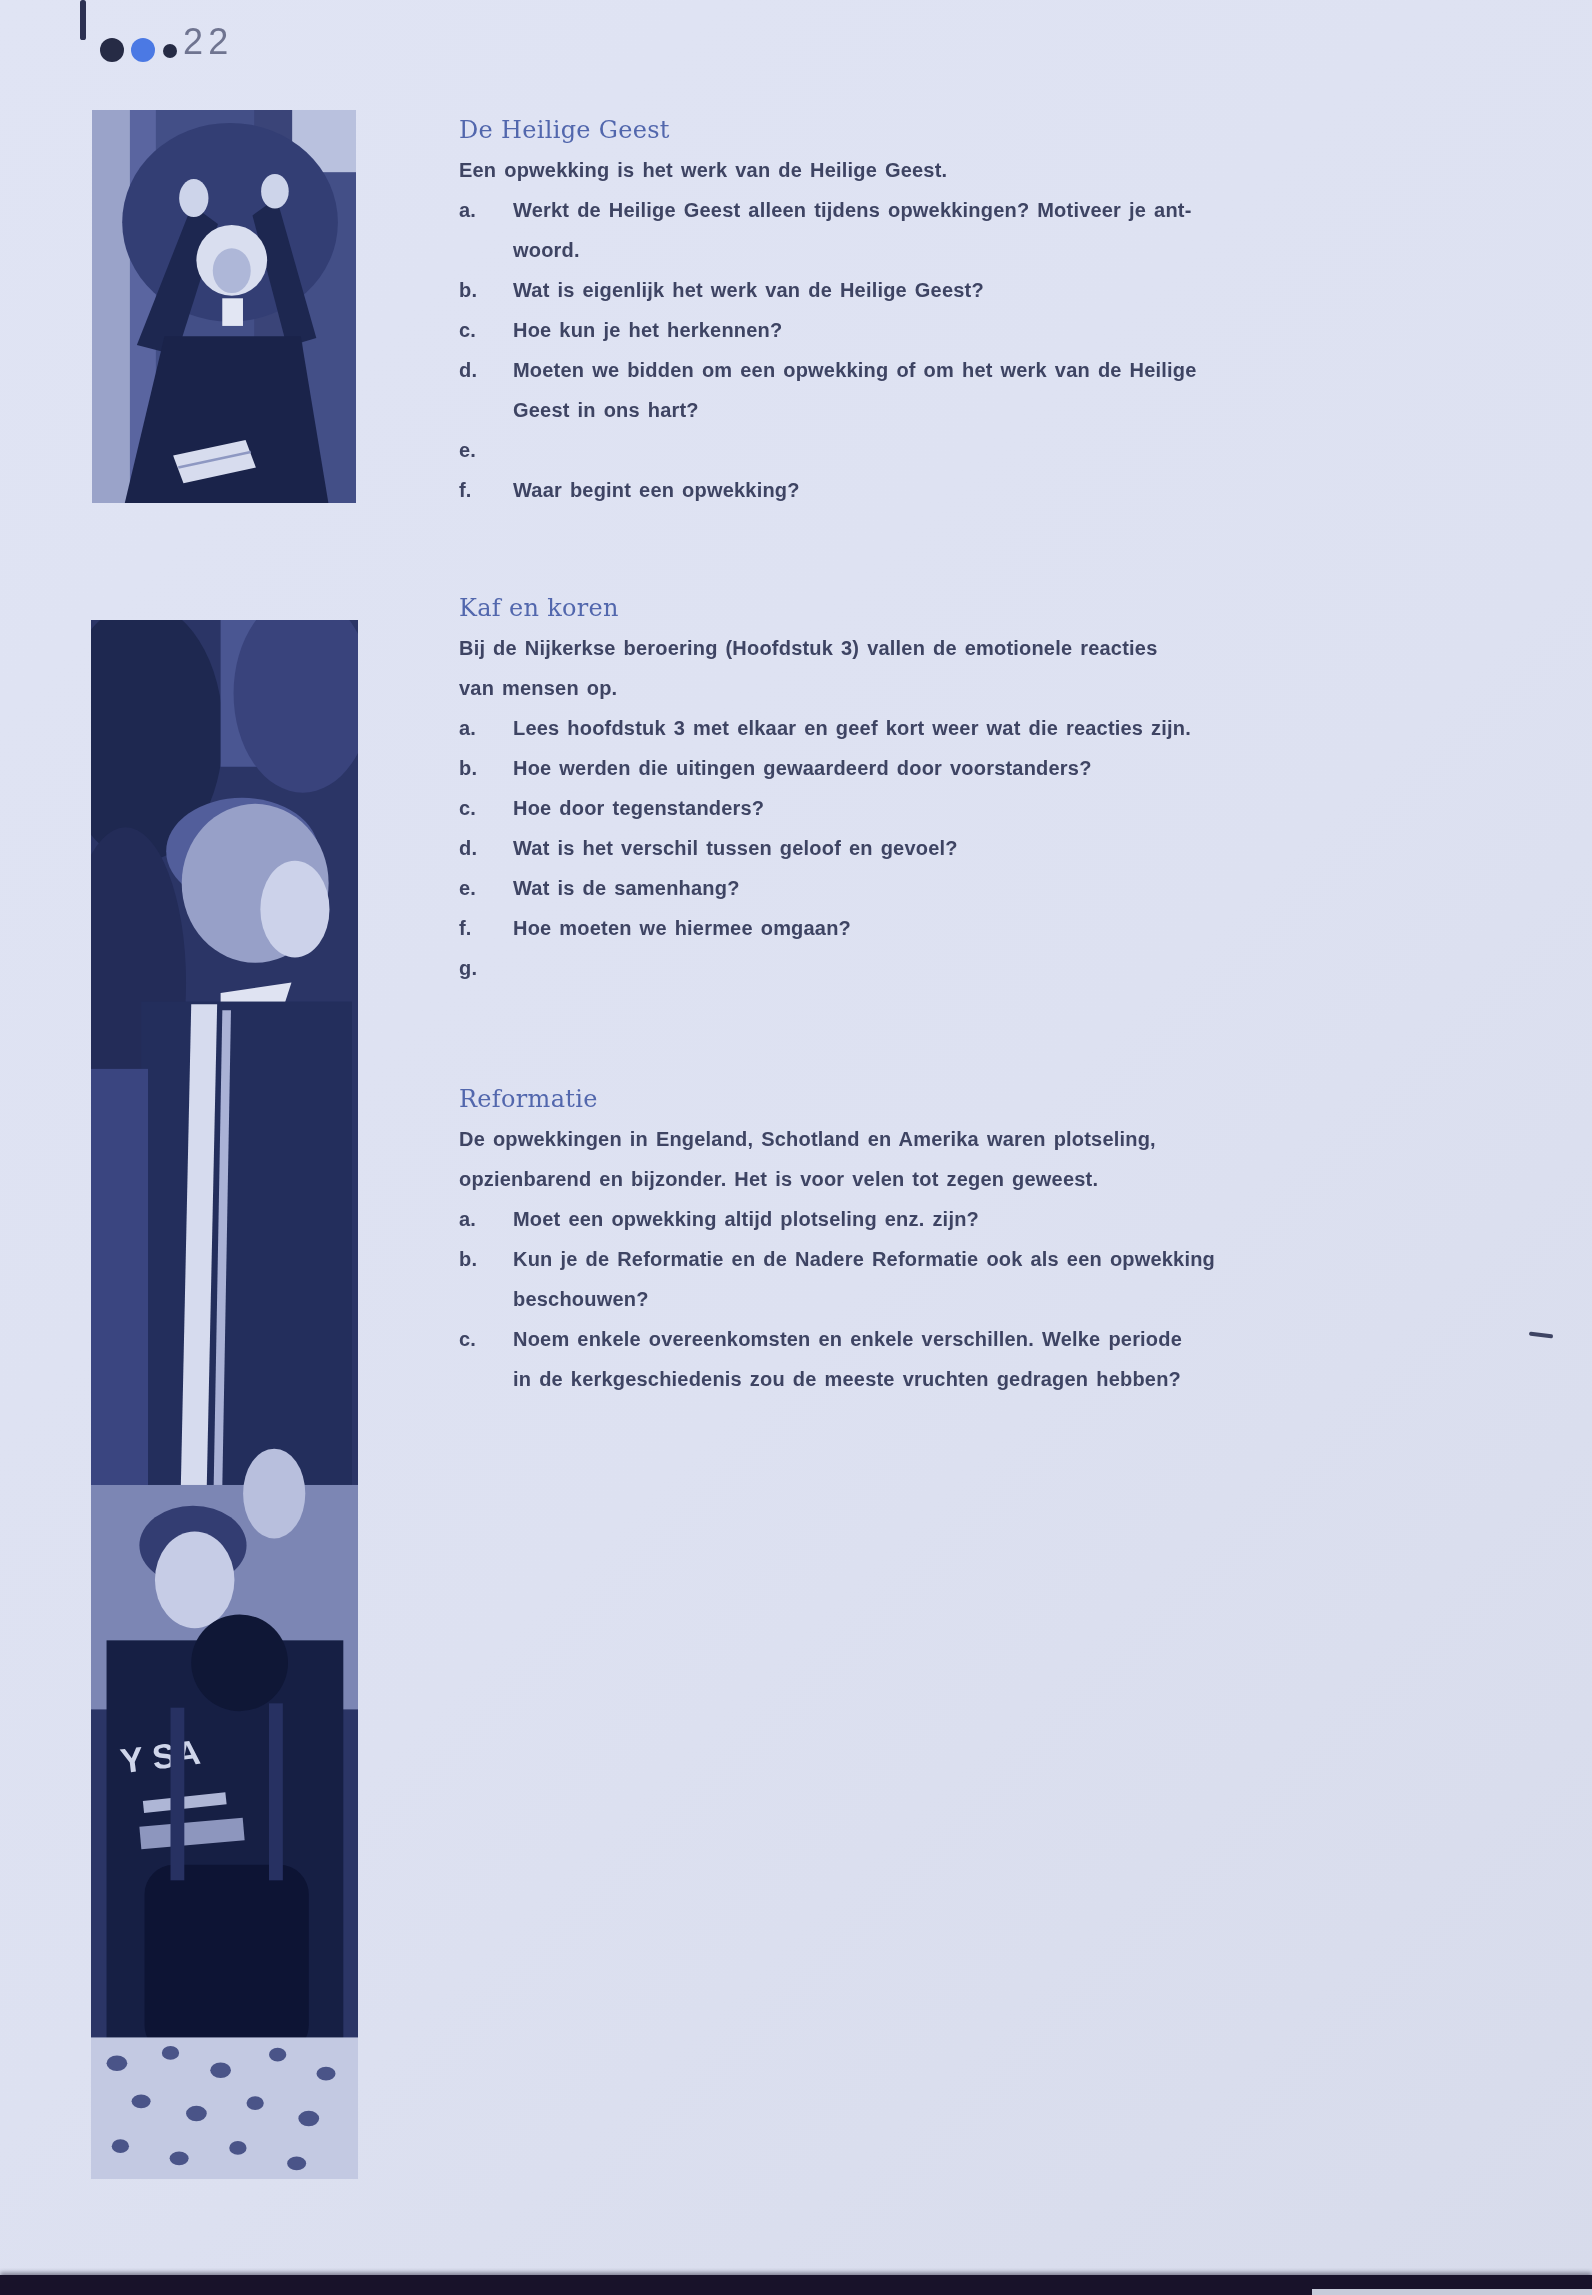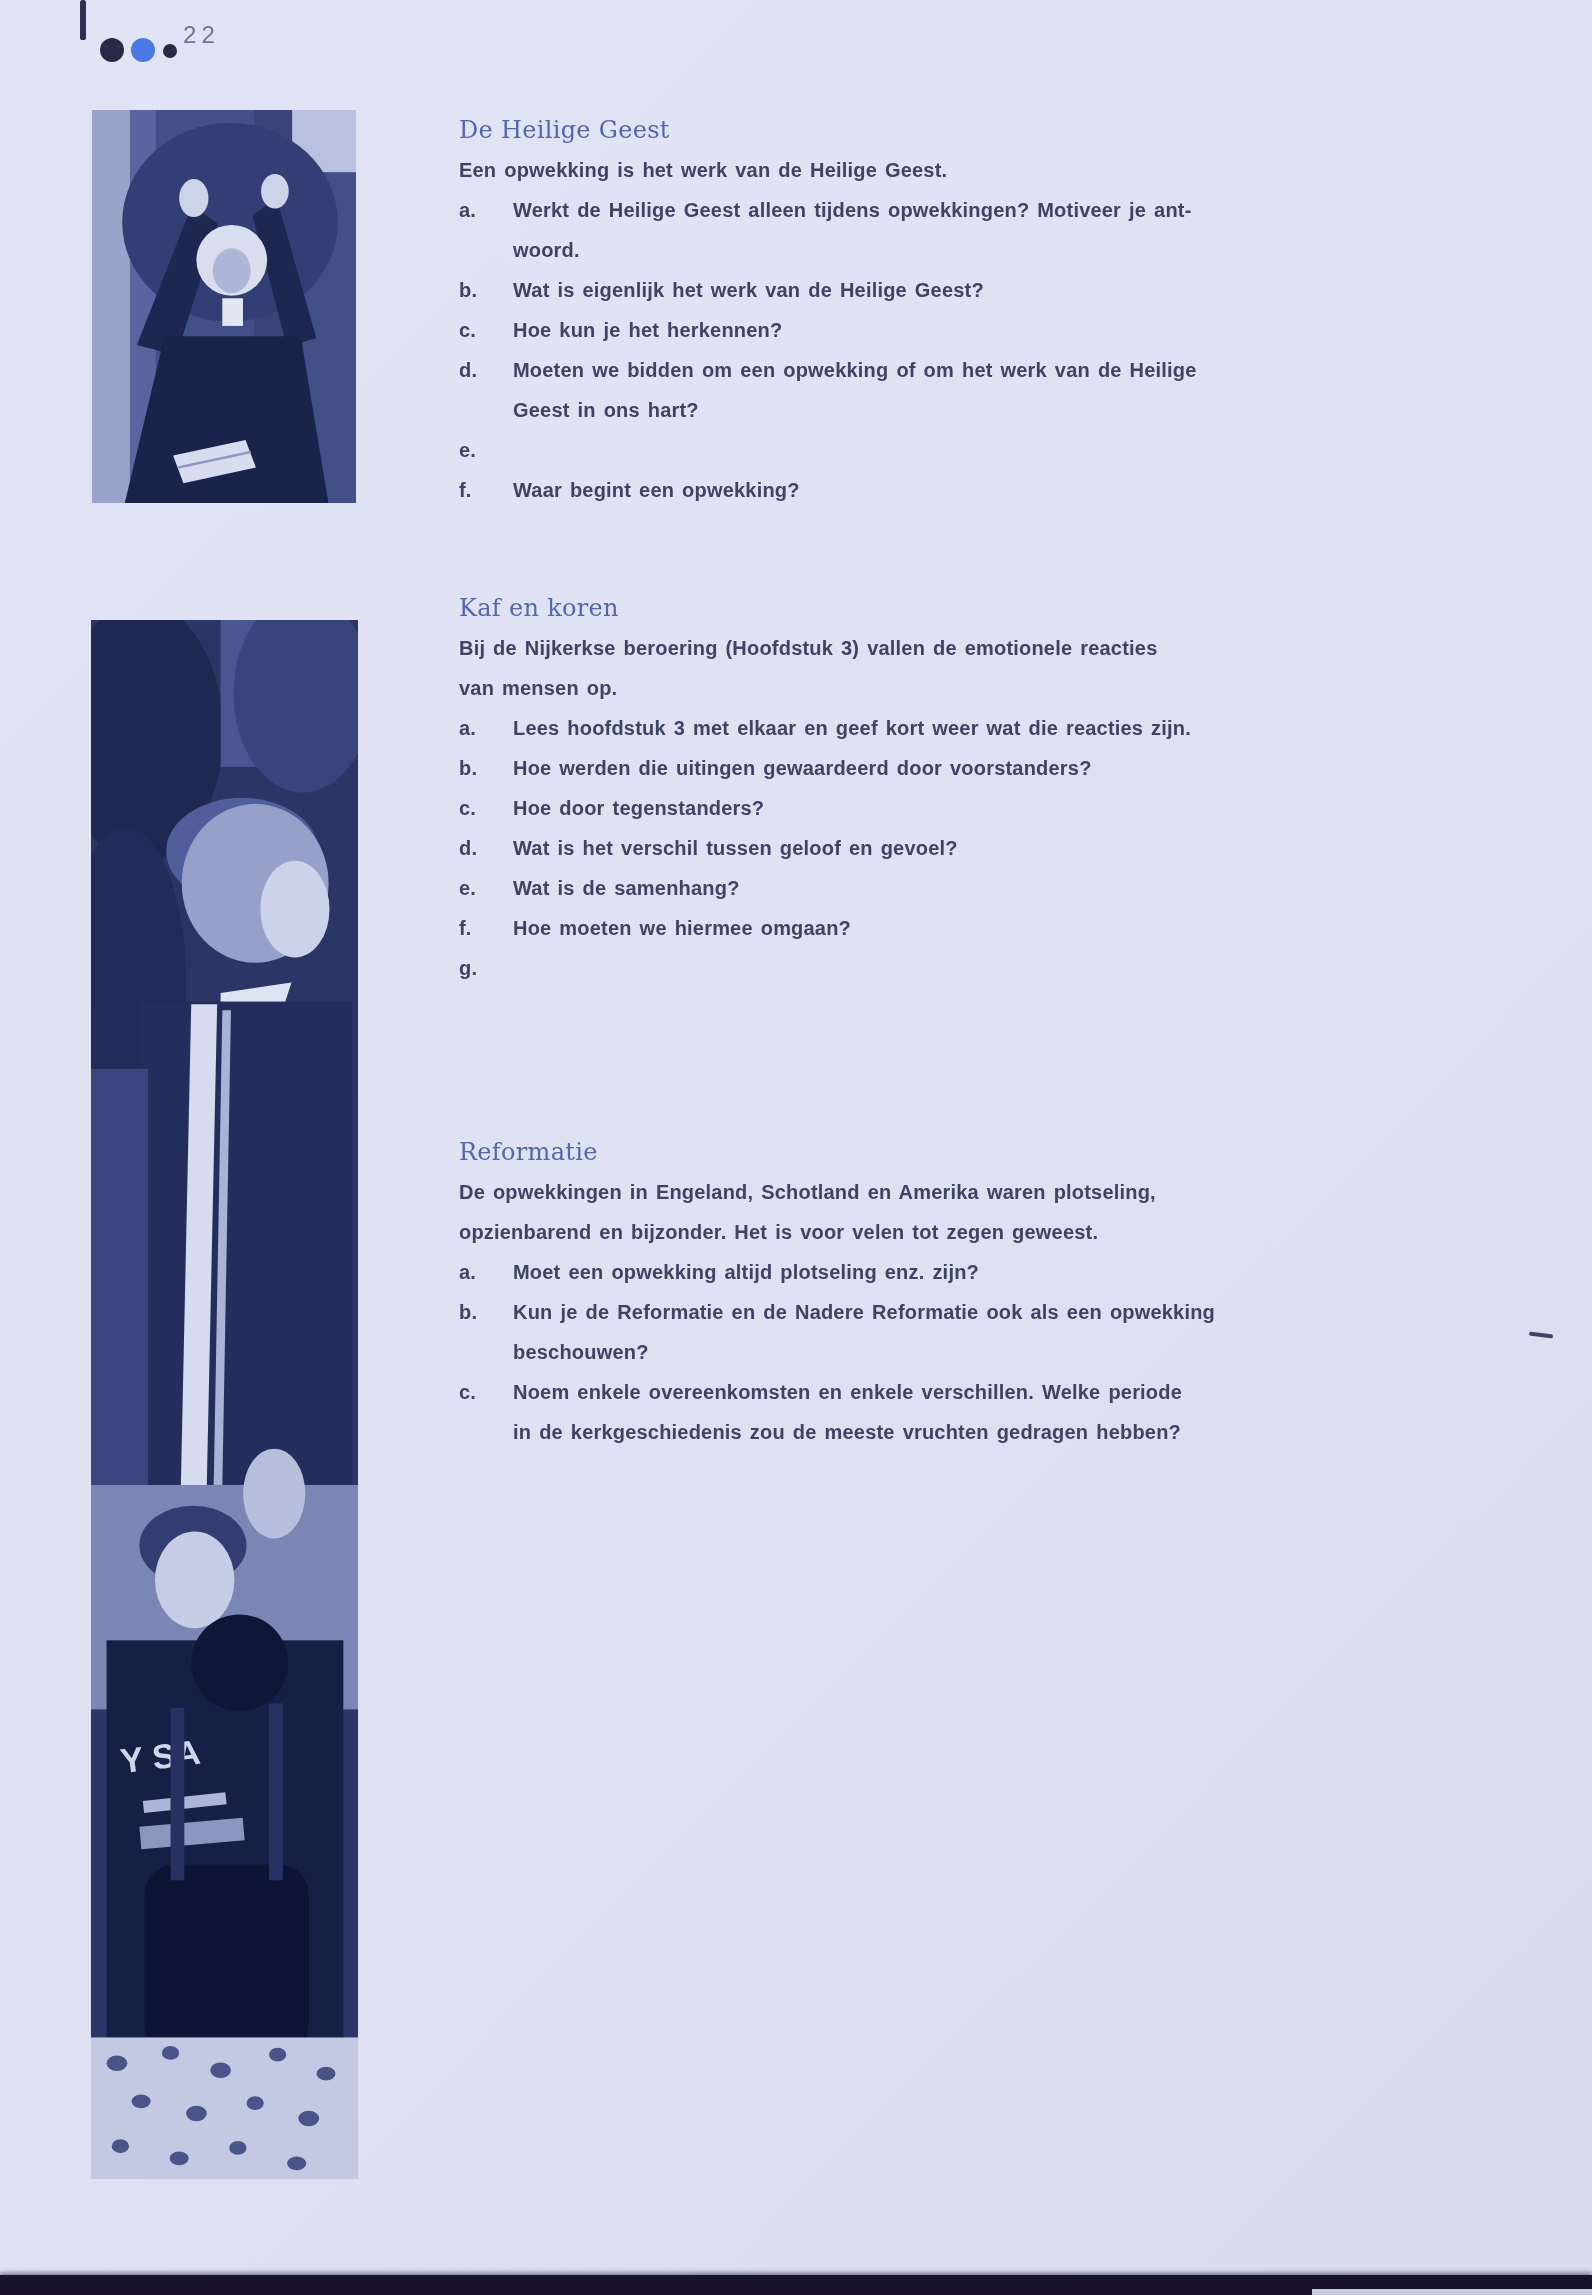--- a/index.html
+++ b/index.html
@@ -9,32 +9,32 @@
     font-family:"Liberation Sans",sans-serif;
   }
   
   .dots { position:absolute; left:100px; top:38px; display:flex; align-items:flex-start; }
   .dot { border-radius:50%; }
   .dot-big   { width:24px; height:24px; background:#262b45; }
   .dot-blue  { width:24px; height:24px; background:#4b79e4; margin-left:7px; }
   .dot-small { width:14px; height:14px; background:#262b45; margin-left:7.8px; margin-top:6px; }
   .page-number {
     position:absolute; left:183px; top:21px;
-    font-size:24px; color:#6f7490; letter-spacing:5.2px; font-weight:400;
+    font-size:36px; color:#6f7490; letter-spacing:5.2px; font-weight:400;
   }
   
   .photo { position:absolute; overflow:hidden; background:#2b3566; }
   .photo-1 { left:92px; top:110px; width:264px; height:393px; }
   .photo-2 { left:91px; top:620px; width:267px; height:1559px; }
   .photo svg { display:block; width:100%; height:100%; }
   
   .section { position:absolute; left:459px; width:1027px; }
   .sec-0 { top:110px; }
   .sec-1 { top:588px; }
-  .sec-2 { top:1132px; }
+  .sec-2 { top:1079px; }
   .section-heading {
     font-family:"DejaVu Serif","Liberation Serif",serif;
     font-weight:400; font-size:24px; line-height:40px;
     color:#5267ad; letter-spacing:0.3px;
   }
   .section-intro, .item-label, .item-text {
     font-size:20px; font-weight:700; line-height:40px;
     color:#3e4463; letter-spacing:0.2px; word-spacing:2.2px;
   }
   .section-intro { white-space:pre-line; }

